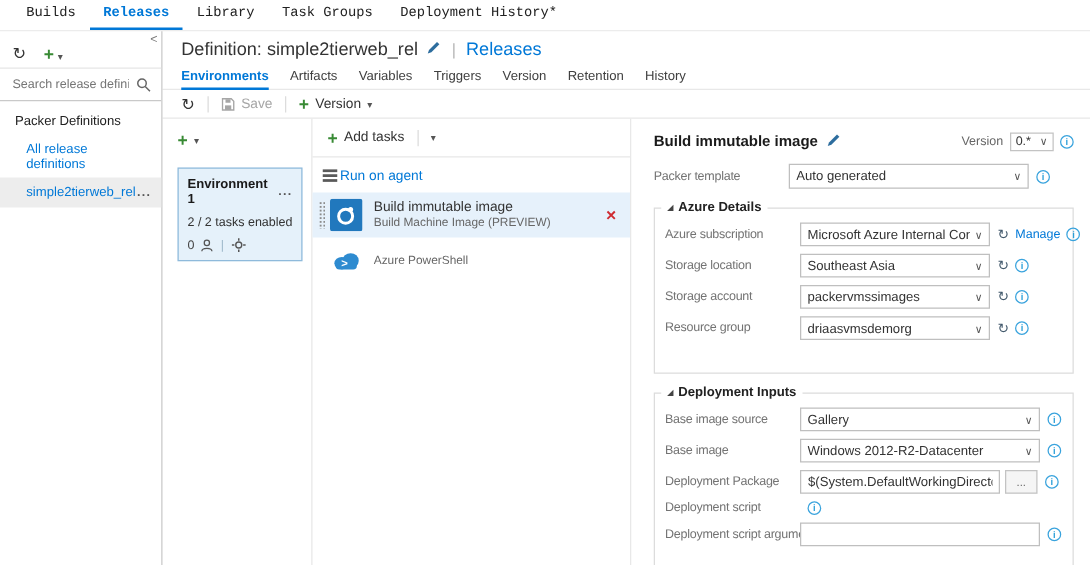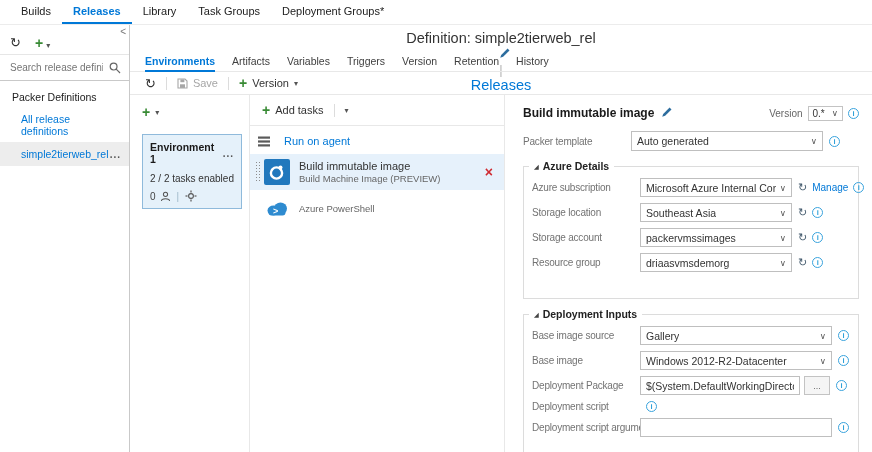--- a/index.html
+++ b/index.html
@@ -1,21 +1,21 @@
 <!DOCTYPE html>
 <html><head>
 <meta charset="utf-8">
 <style>
   * { box-sizing: border-box; }
   html,body { margin:0; padding:0; background:#fff; }
   body { width:872px; height:452px; overflow:hidden;
          font-family:"Liberation Sans", sans-serif; font-size:11px; color:#333; }
 
   
-  .topnav { display:flex; height:25px; border-bottom:1px solid #ececec; padding-left:10px; }
+  .topnav { display:flex; height:25px; border-bottom:1px solid #ececec; padding-left:10px;font-family:Liberation Mono, monospace; }
   .topnav .nav-item { display:flex; align-items:center; padding:0 11px; color:#212121;
                       border-bottom:2px solid transparent; cursor:pointer; }
   .topnav .nav-item.active { color:#0078d7; font-weight:bold; border-bottom-color:#0078d7; }
 
   .app { display:flex; height:427px; }
 
   
   .sidebar { width:130px; flex:0 0 130px; border-right:1px solid #c9c9c9; position:relative; }
   .side-collapse { position:absolute; top:1px; right:3px; color:#777; font-size:10px; cursor:pointer; }
   .side-toolbar { height:30px; display:flex; align-items:center; gap:14px; padding:6px 10px 0 10px;
@@ -26,21 +26,21 @@
   .search-row { display:flex; align-items:center; gap:4px; padding:6px 8px; border-bottom:1px solid #c9c9c9; }
   .search-row input { border:0; outline:0; flex:1; min-width:0; font-family:inherit; font-size:10px; color:#666; }
   .side-heading { padding:10px 12px 5px; color:#212121; font-size:10.5px; }
   .side-link { padding:5px 12px 5px 21px; color:#0078d7; font-size:10.5px; cursor:pointer; }
   .side-selected { display:flex; align-items:center; background:#ededed; padding:6px 8px 6px 21px;
                    color:#0078d7; font-size:10.5px; cursor:pointer; }
   .menu-dots { margin-left:auto; color:#555; letter-spacing:1px; font-weight:bold; font-size:10px; }
 
   
   .main { flex:1; min-width:0; display:flex; flex-direction:column; }
-  .def-row { display:flex; align-items:center; padding:5px 15px 2px 15px; font-size:14.5px; color:#333; height:26px;flex-direction:column; }
+  .def-row { display:flex; align-items:center; padding:5px 15px 2px 15px; font-size:14.5px; color:#333; height:26px; }
   .def-sep { color:#b5b5b5; margin:0 8px; font-size:13px; }
   .def-releases { color:#0078d7; cursor:pointer; }
   .pencil { margin-left:7px; cursor:pointer; }
 
   .tabs { display:flex; padding-left:15px; border-bottom:1px solid #e8e8e8; height:21px; }
   .tab { margin-right:17px; display:flex; align-items:center; font-size:10.5px; color:#404040;
          border-bottom:2px solid transparent; margin-bottom:-1px; cursor:pointer; }
   .tab.active { color:#0078d7; font-weight:bold; border-bottom-color:#0078d7; }
 
   .cmdbar { display:flex; align-items:center; height:23px; padding-left:15px;
@@ -55,21 +55,21 @@
   .addrow { display:flex; align-items:center; gap:5px; cursor:pointer; }
   .env-card { margin-top:14px; background:#e5f1fa; border:1px solid #8fbadb; padding:6px 7px; font-size:10px; cursor:pointer; }
   .env-card .trow { display:flex; align-items:center; font-weight:bold; color:#1a1a1a; font-size:10.5px; }
   .env-card .status { margin-top:8px; color:#333; }
   .env-card .icons { margin-top:6px; display:flex; align-items:center; gap:4px; color:#444; }
   .thin-sep { color:#9db7c9; margin:0 2px; }
 
   
   .taskscol { width:255px; flex:0 0 255px; border-right:1px solid #e8e8e8; display:flex; flex-direction:column; }
   .tasks-toolbar { display:flex; align-items:center; height:31px; padding-left:12px; border-bottom:1px solid #e8e8e8; }
-  .agent-row { display:flex; align-items:center; gap:14px; padding:9px 10px 7px 8px; color:#0078d7; cursor:pointer; }
+  .agent-row { display:flex; gap:2px; padding:9px 10px 7px 8px; color:#0078d7; cursor:pointer; }
   .task { display:flex; align-items:center; min-height:36px; padding:4px 4px 4px 14px; cursor:pointer; }
   .task.selected { background:#e6f1fb; padding-left:0; }
   .drag-handle { width:5px; align-self:stretch; margin:3px 4px 3px 5px;
                  background-image:radial-gradient(circle, #8c8c8c 0.8px, transparent 1px);
                  background-size:3px 3px; }
   .ticon { width:26px; height:26px; flex:0 0 26px; margin-right:9px; }
   .ttext { flex:1; min-width:0; }
   .ttitle { font-size:11px; color:#333; white-space:nowrap; overflow:hidden; }
   .tsub { font-size:9.5px; color:#666; margin-top:1px; white-space:nowrap; overflow:hidden; }
   .tclose { color:#cf2b31; font-size:14px; font-weight:bold; margin:0 7px; cursor:pointer; }
@@ -110,21 +110,21 @@
   .section .frow { margin:2px 0 6px; }
 </style>
 </head>
 <body>
 
 <div class="topnav">
   <div class="nav-item">Builds</div>
   <div class="nav-item active">Releases</div>
   <div class="nav-item">Library</div>
   <div class="nav-item">Task Groups</div>
-  <div class="nav-item">Deployment Groups*</div>
+  <div class="nav-item">Deployment History*</div>
 </div>
 
 <div class="app">
 
   <div class="sidebar">
     <span class="side-collapse">&lt;</span>
     <div class="side-toolbar">
       <span class="icon-refresh">↻</span>
       <span>
         <span class="plus-green">+</span>

